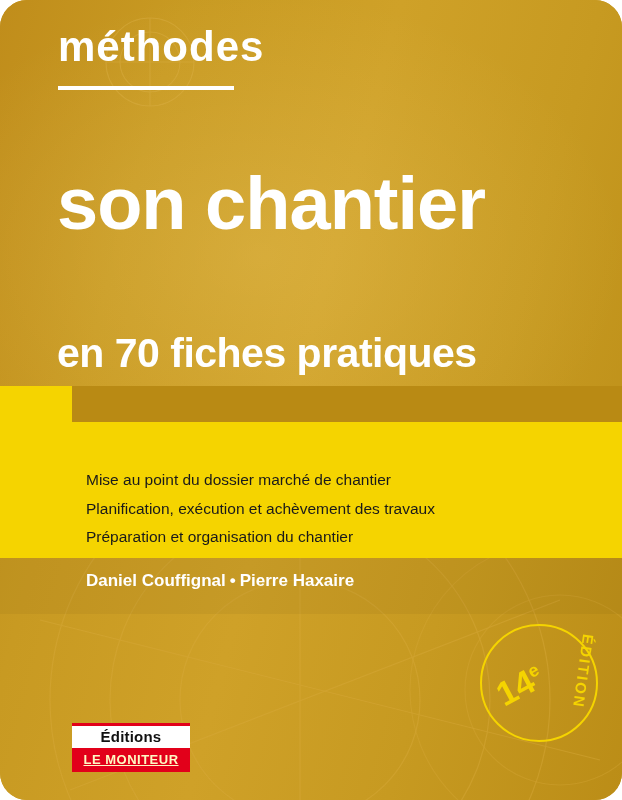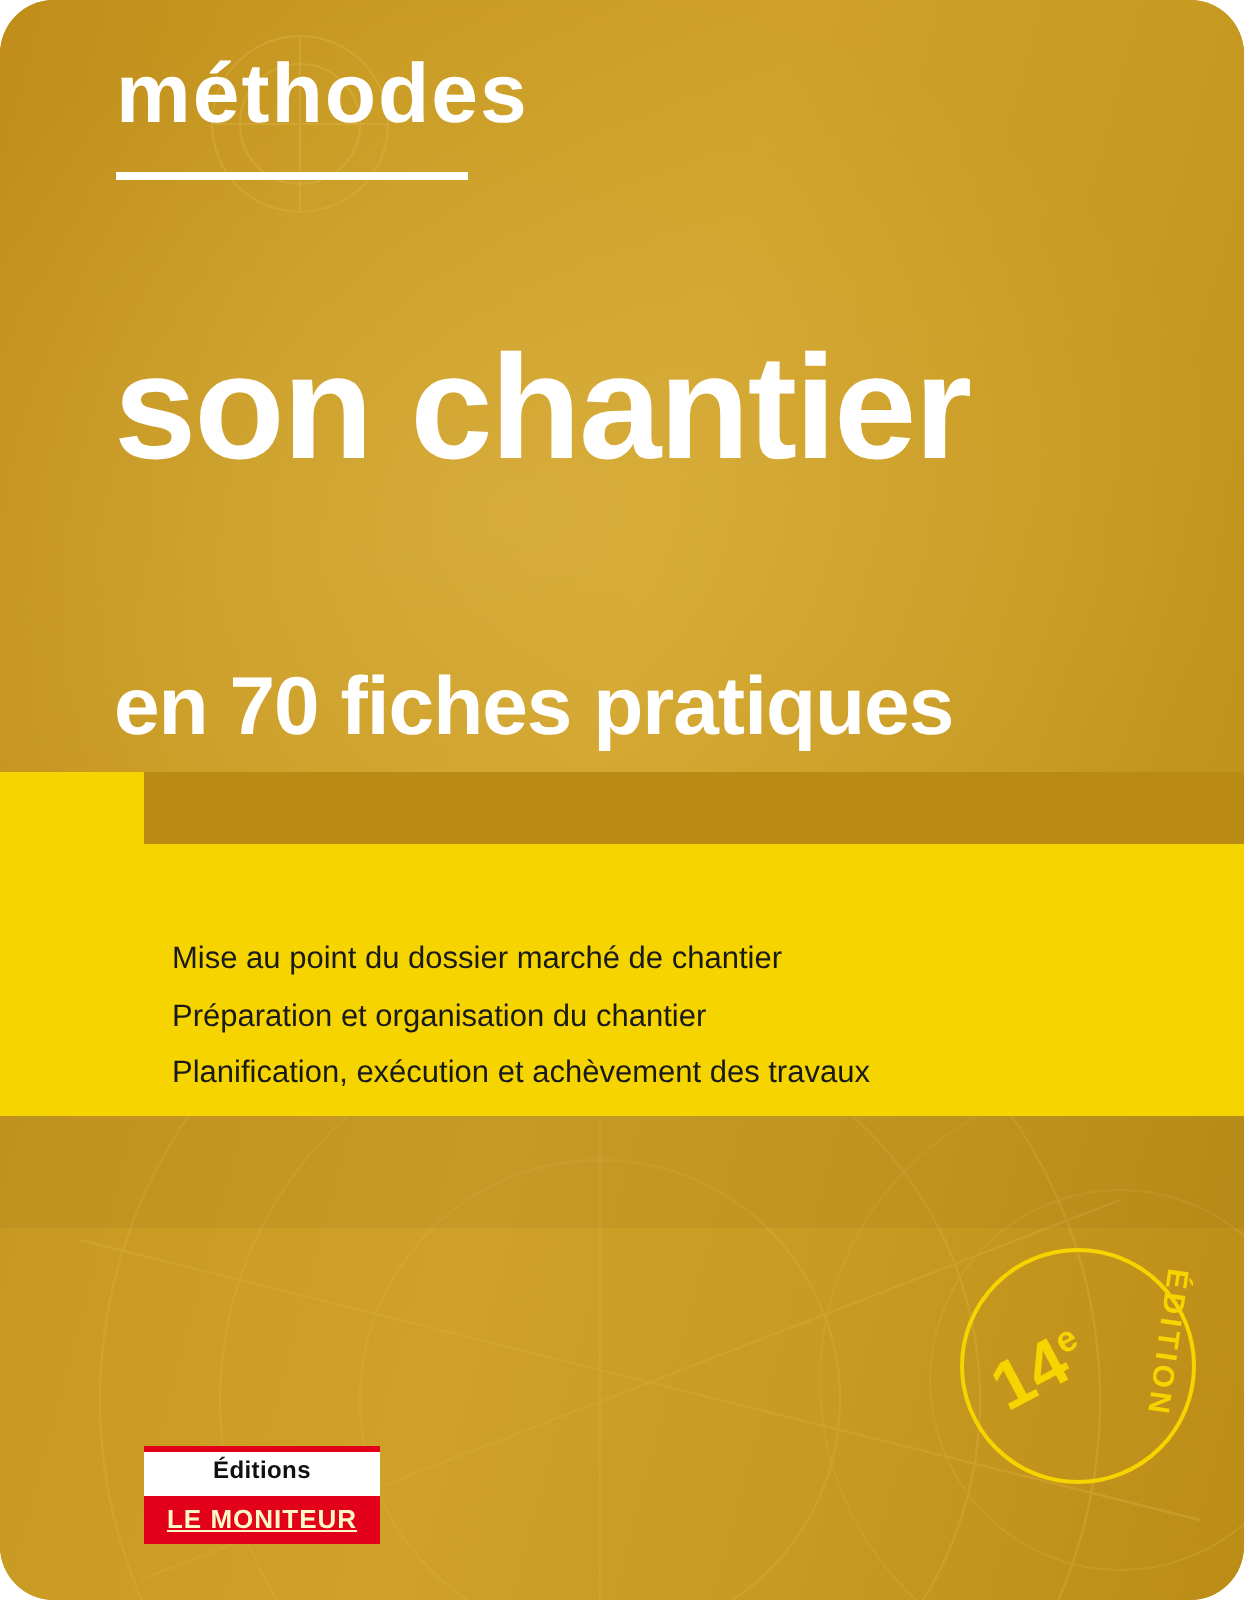--- a/index.html
+++ b/index.html
@@ -181,21 +181,21 @@
     position: absolute;
     left: 72px;
     bottom: 28px;
     width: 118px;
     height: 46px;
     background: #ffffff;
     border-top: 3px solid #e2001a;
   }
   .logo-top {
     color: #111111;
-    font-size: 12px;
+    font-size: 15px;
     font-weight: bold;
     text-align: center;
     padding-top: 2px;
     letter-spacing: 0.2px;
   }
   .logo-bar {
     position: absolute;
     left: 0;
     bottom: 0;
     width: 118px;
@@ -251,25 +251,28 @@
   </div>
 
   <div class="subtitle">en 70 fiches pratiques</div>
 
   <div class="band-dark"></div>
   <div class="band-yellow"></div>
   <div class="band-yellow-left"></div>
 
   <div class="bullets">
     <div>Mise au point du dossier marché de chantier</div>
+    <div>Planification, exécution et achèvement des travaux</div>
     <div>Préparation et organisation du chantier</div>
-    <div>Planification, exécution et achèvement des travaux</div>
   </div>
 
   <div class="authors-band"></div>
+  <div class="authors">
+    <span>Daniel Couffignal</span><span class="sep">•</span><span>Pierre Haxaire</span>
+  </div>
 
   <div class="edition">
     <div class="edition-ring"></div>
     <div class="edition-num">
       <span>14</span><sup>e</sup>
     </div>
     <div class="edition-word">ÉDITION</div>
   </div>
 
   <div class="logo">

